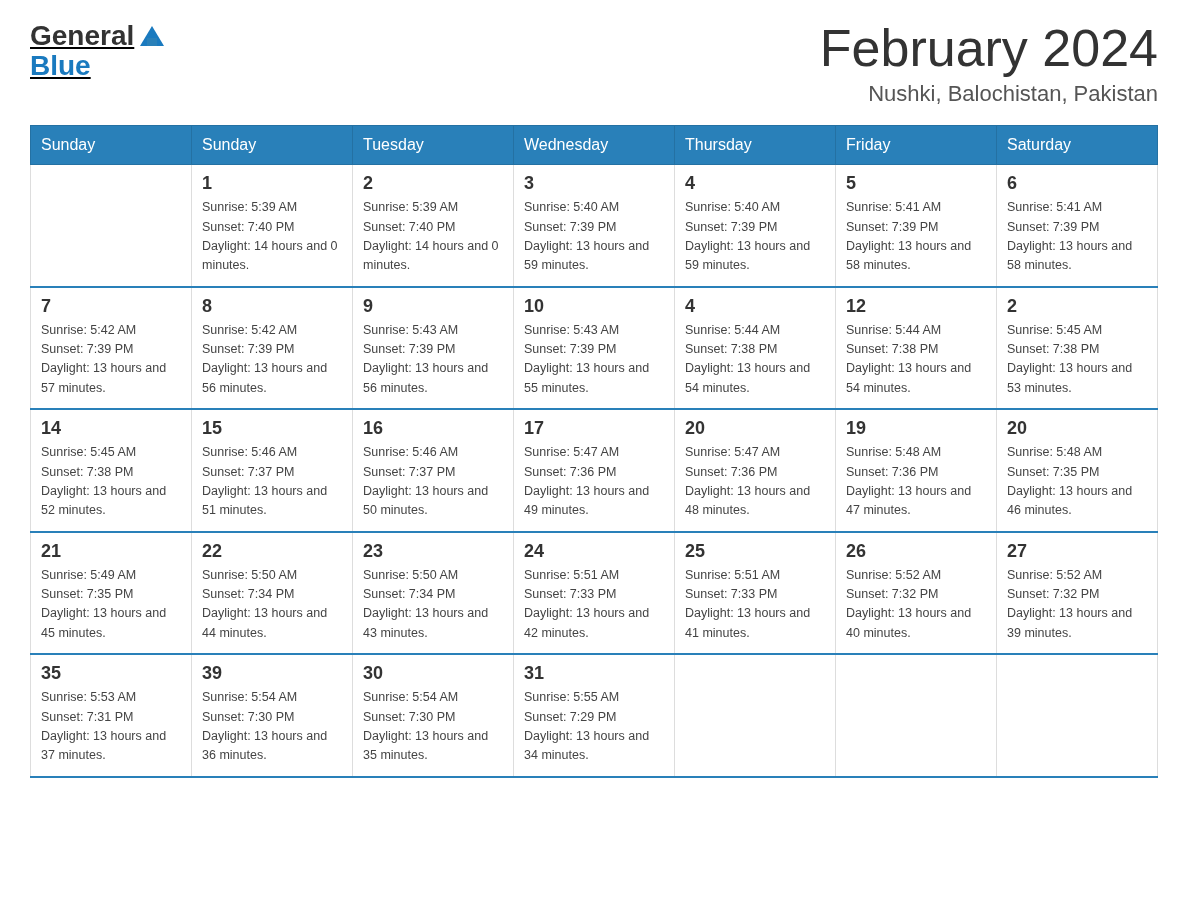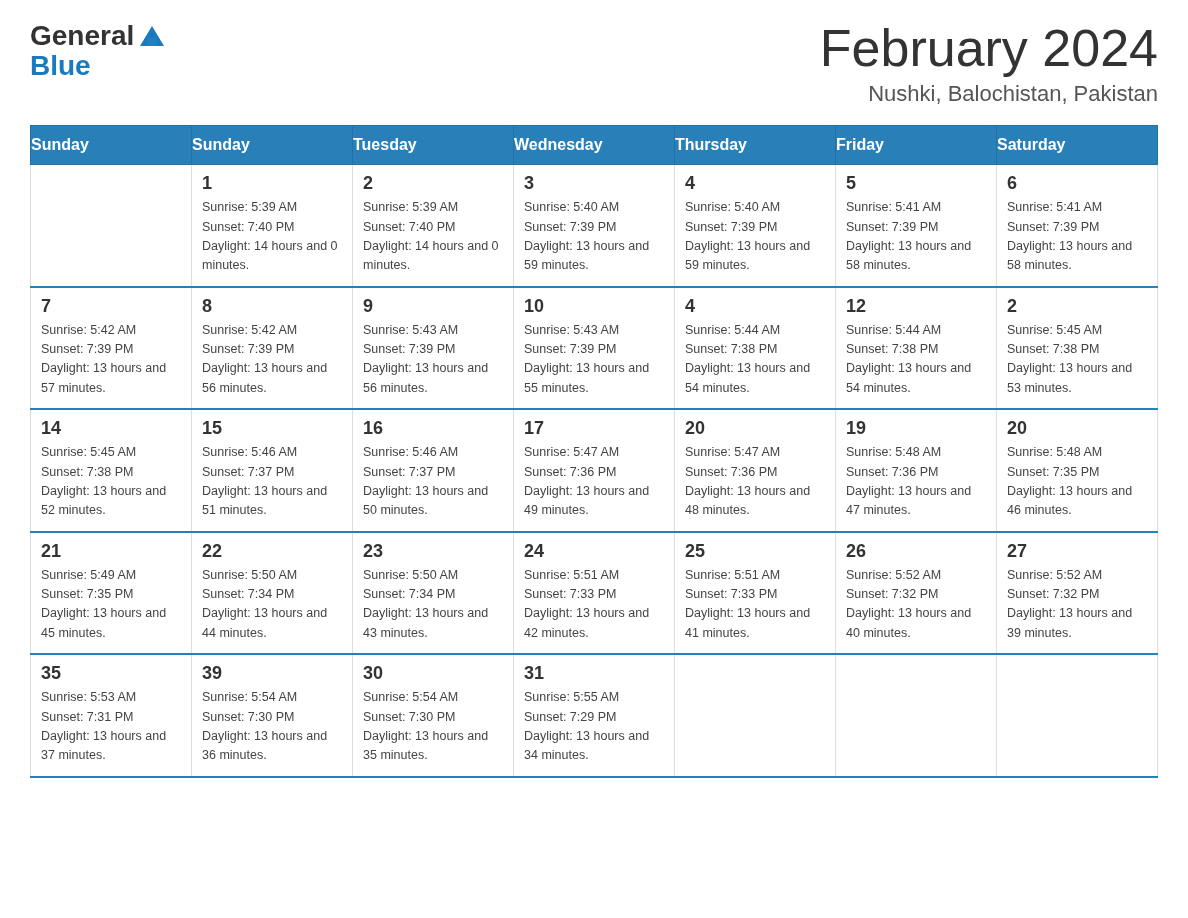--- a/index.html
+++ b/index.html
@@ -13,20 +13,21 @@
     .header {
       display: flex;
       justify-content: space-between;
       align-items: flex-start;
       margin-bottom: 18px;
     }
     .logo {
       display: flex;
       align-items: center;
       gap: 0px;
+      text-decoration: underline;
     }
     .title-block {
       text-align: right;
     }
     .month-title {
       font-size: 52px;
       font-weight: 300;
       color: #333;
       line-height: 1.1;
     }
@@ -39,22 +40,22 @@
       width: 100%;
       border-collapse: collapse;
       table-layout: fixed;
     }
     thead tr {
       background-color: #2980b9;
     }
     thead th {
       color: #fff;
       font-size: 16px;
-      font-weight: 700;
-      padding: 10px 0;
+      font-weight: 400;
+      padding: 10px 10px;
       text-align: left;
       border: 1px solid #2471a3;
       margin-left: 18px;
     }
     tbody tr {
       border-bottom: 2px solid #2980b9;
     }
     tbody td {
       vertical-align: top;
       padding: 8px 10px 10px 10px;

